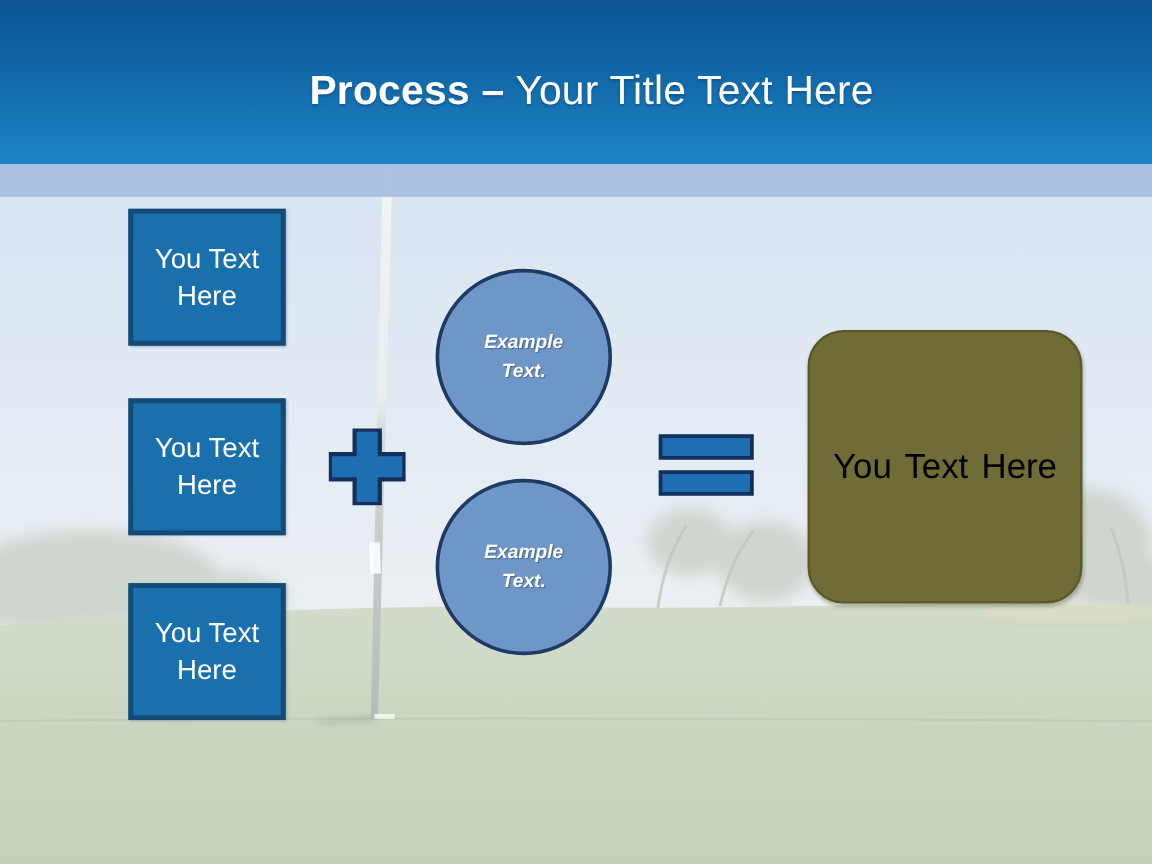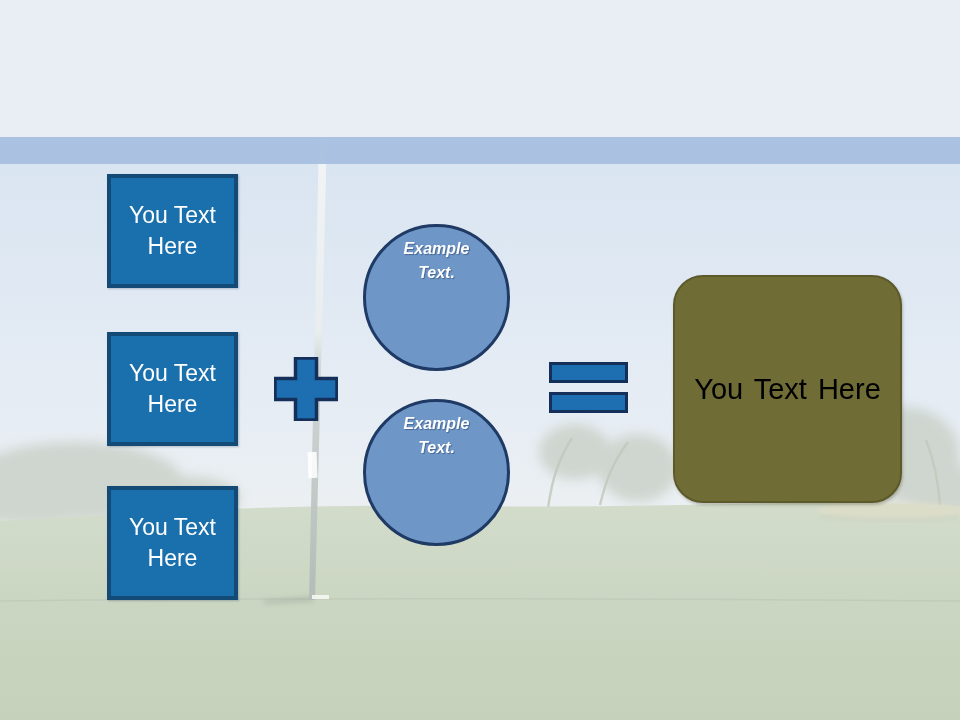--- a/index.html
+++ b/index.html
@@ -76,21 +76,21 @@
   }
   .eq-bar.top { margin-bottom: 9px; }
   
   .circle {
     position: absolute; left: 363px;
     width: 147px; height: 147px;
     box-sizing: border-box;
     border-radius: 50%;
     background: var(--circle-fill, #6e97c8);
     border: 3px solid var(--circle-border, #1f3a64);
-    display: flex; justify-content: center;
+    display: flex; align-items: center; justify-content: center;
     text-align: center;
     color: var(--circle-text, #ffffff);
     font-size: 16px; line-height: 24px;
     font-weight: 700; font-style: italic;
     text-shadow: 1px 1px 1px rgba(25,45,85,0.45);
     padding: 10px 26px;
   }
   .circle.c1 { top: 224px; }
   .circle.c2 { top: 399px; }
   
@@ -164,20 +164,27 @@
 
     <ellipse cx="892" cy="511" rx="74" ry="9" fill="#dedec9" opacity="0.85" filter="url(#soft2)"></ellipse>
     <path d="M820,516 Q892,524 958,517" stroke="#b4bead" stroke-width="2" fill="none" opacity="0.45" filter="url(#soft2)"></path>
 
     <path d="M262,600 L312,596 L314,602 L266,604 Z" fill="#9aa49a" opacity="0.45" filter="url(#soft2)"></path>
     <polygon points="319,137 327,137 315,600 309,600" fill="url(#poleg)" opacity="0.95"></polygon>
     <rect x="308" y="452" width="9" height="26" fill="#ffffff" opacity="0.85" transform="rotate(-2 312 465)"></rect>
     <rect x="312" y="595" width="17" height="4" fill="#f6f8f3" opacity="0.9"></rect>
   </svg>
 
+  <div class="header">
+    <div class="title">
+      <span class="bold">Process</span>
+      <span class="sep">–</span>
+      <span class="rest">Your Title Text Here</span>
+    </div>
+  </div>
 
   <div class="band"></div>
 
   <div class="input-box b1">
     <span>You Text Here</span>
   </div>
   <div class="input-box b2">
     <span>You Text Here</span>
   </div>
   <div class="input-box b3">

